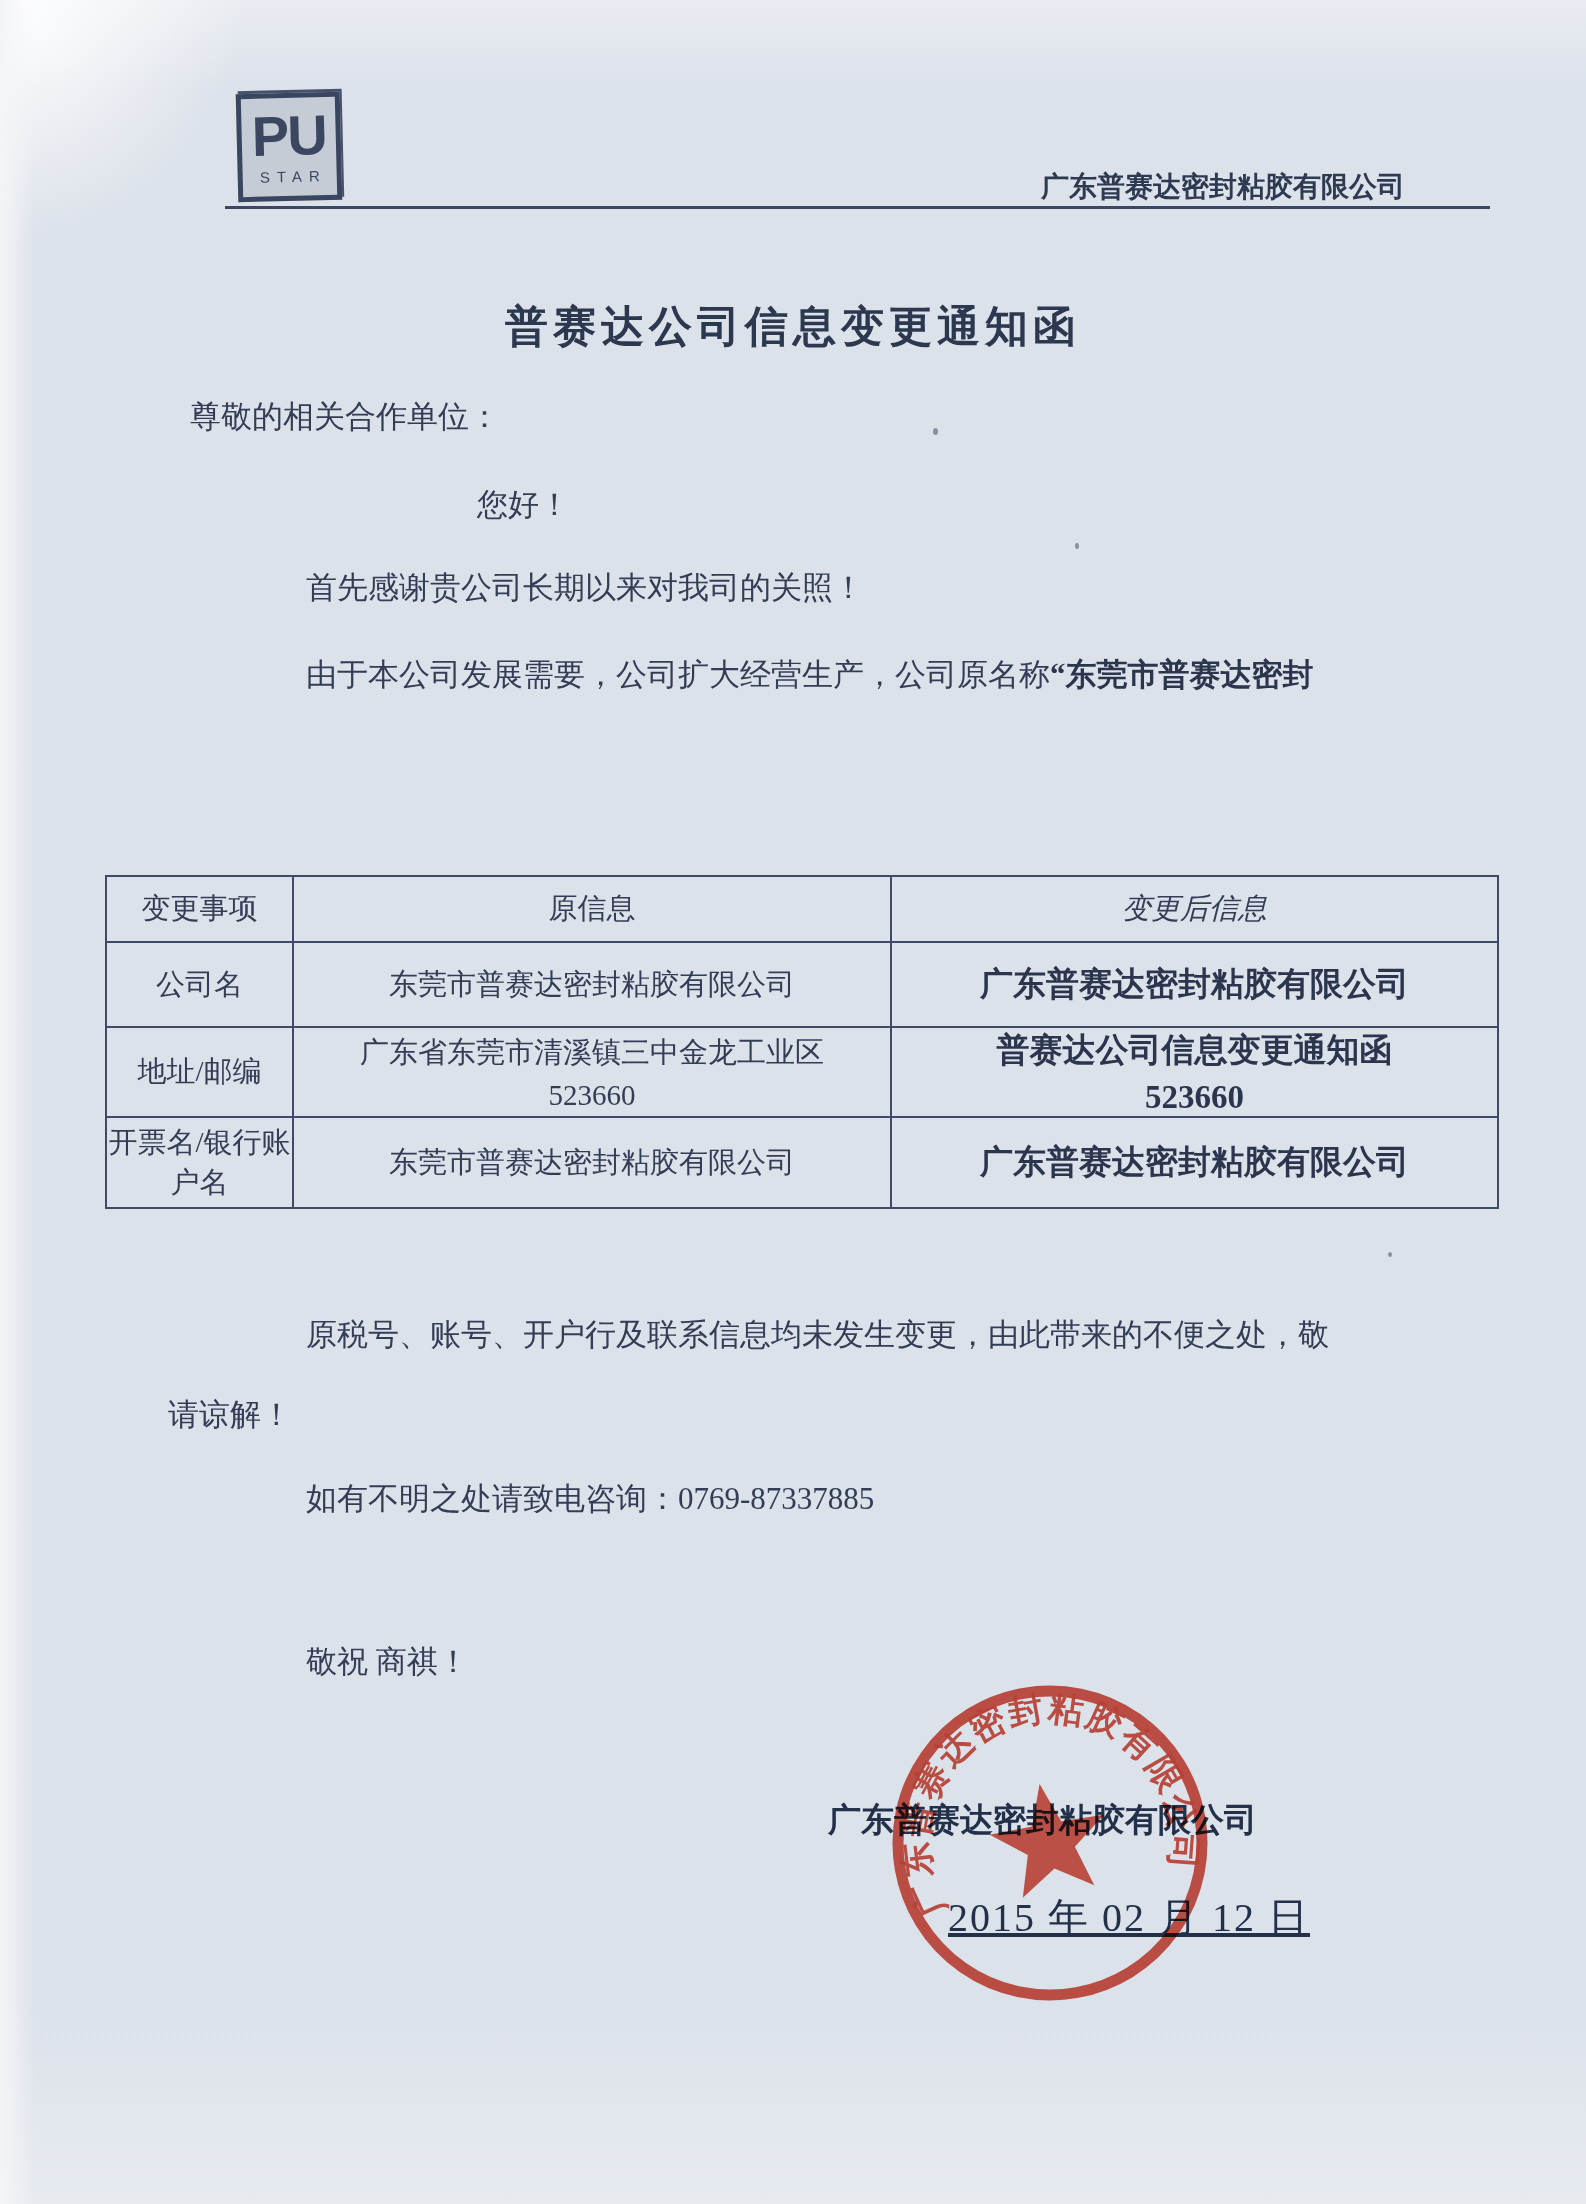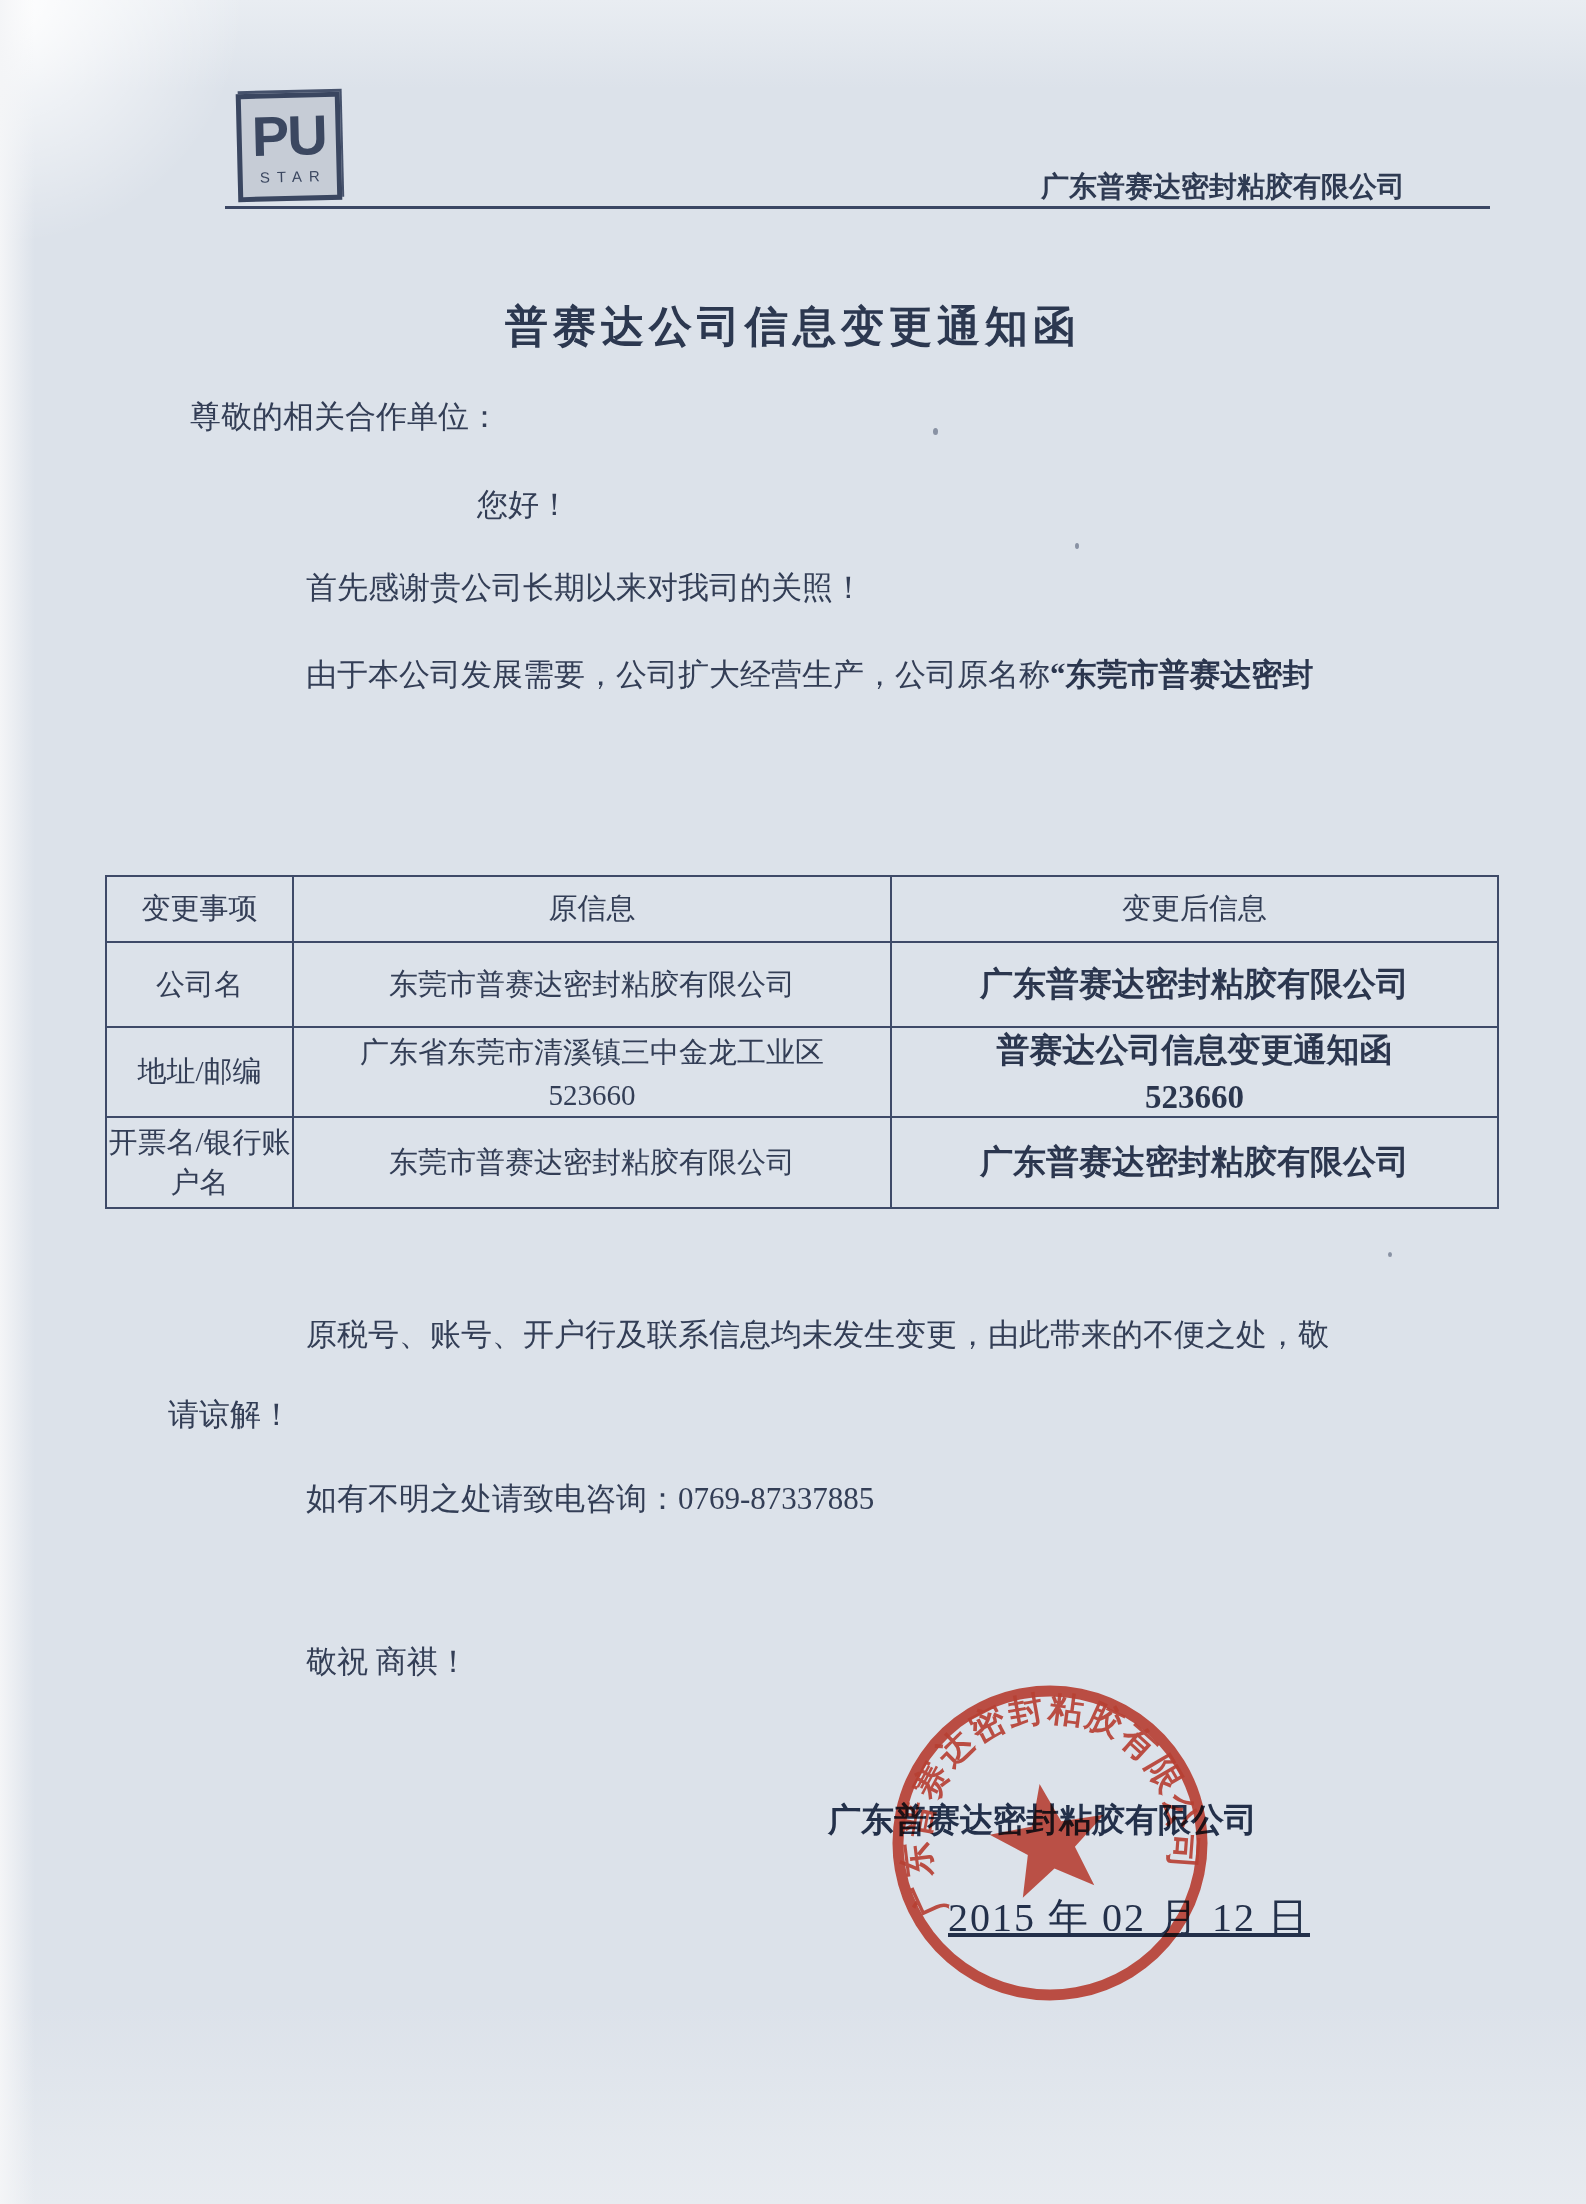--- a/index.html
+++ b/index.html
@@ -42,21 +42,21 @@
   .b{font-weight:bold;color:#2b364e;}
   
   .chg-table{left:105px;top:875px;width:1386px;border-collapse:collapse;
     table-layout:fixed;}
   .chg-table td{border:2px solid #3e4a68;text-align:center;vertical-align:middle;
     font-size:29px;color:#333e56;padding:0;}
   .chg-table .c-item{width:185px;}
   .chg-table .c-old{width:596px;}
   .chg-table .c-new{width:605px;font-size:33px;font-weight:bold;color:#2b364e;}
   .chg-table tr.hrow td{height:64px;font-size:29px;font-weight:normal;color:#333e56;}
-  .chg-table tr.hrow td.c-new{font-size:29px;font-weight:normal;}
+  .chg-table tr.hrow td.c-new{font-size:29px;font-weight:normal;font-style:italic;}
   .r1 td{height:83px;}
   .r2 td{height:84px;}
   .r3 td{height:89px;}
   .cell-l2{margin-top:6px;}
   
   .sig{left:828px;top:1798px;font-size:33px;font-weight:bold;color:#23304a;white-space:nowrap;}
   .sig-date{left:948px;top:1890px;font-size:40px;color:#23304a;white-space:nowrap;letter-spacing:2px;text-decoration:underline;}
   .stamp{left:878px;top:1671px;width:344px;height:344px;
     transform:rotate(-10deg);mix-blend-mode:multiply;opacity:.92;}
   .speck{background:rgba(70,80,105,.55);border-radius:50%;}

